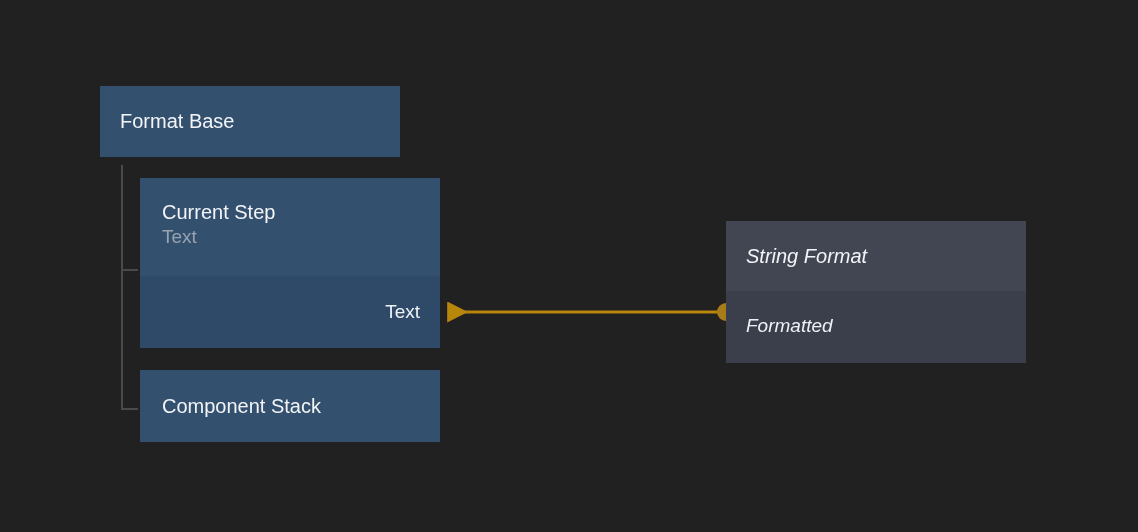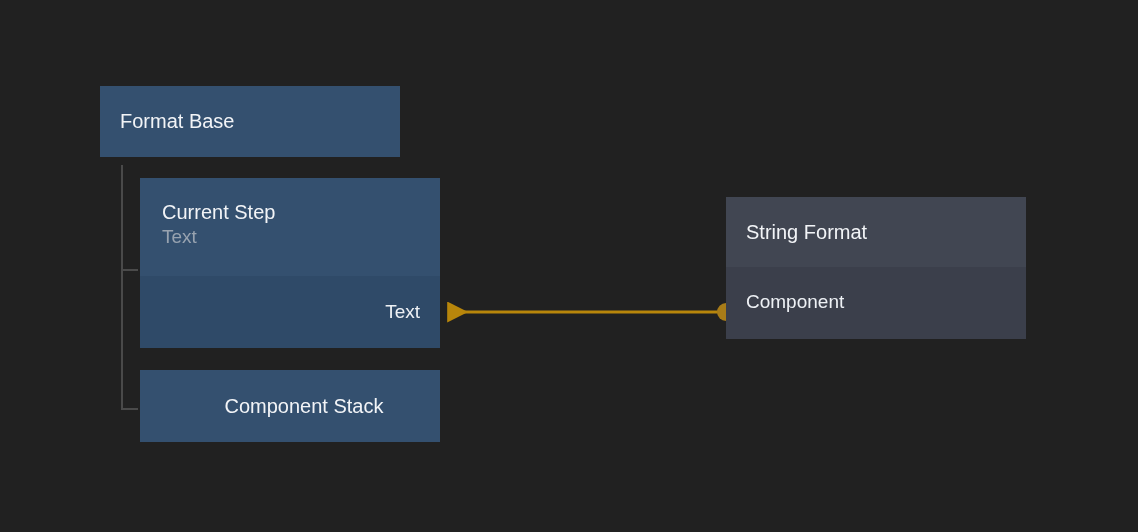--- a/index.html
+++ b/index.html
@@ -80,26 +80,25 @@
   }
   #node-current-step .node-body {
     height: 72px;
   }
 
   #node-component-stack {
     left: 140px; top: 370px; width: 300px; height: 72px;
   }
   #node-component-stack .node-header {
     height: 72px;
-    padding-left: 28px;
-    text-align: center;
+    padding-left: 22px;
   }
 
   #node-string-format {
-    left: 726px; top: 197px; width: 300px; height: 150px;
+    left: 726px; top: 221px; width: 300px; height: 150px; font-style: italic;
   }
   #node-string-format .node-header {
     height: 70px;
     padding-left: 20px;
   }
   #node-string-format .node-body {
     height: 72px;
   }
 
   
@@ -190,18 +189,18 @@
       <div class="node-title">Component Stack</div>
     </div>
   </div>
 
   <div class="node gray" id="node-string-format">
     <div class="node-header">
       <div class="node-title">String Format</div>
     </div>
     <div class="node-body">
       <div class="pin-row pin-out-left">
-        <span class="pin-label">Component</span>
+        <span class="pin-label">Formatted</span>
       </div>
     </div>
   </div>
 
 </div>
 
 </body></html>

